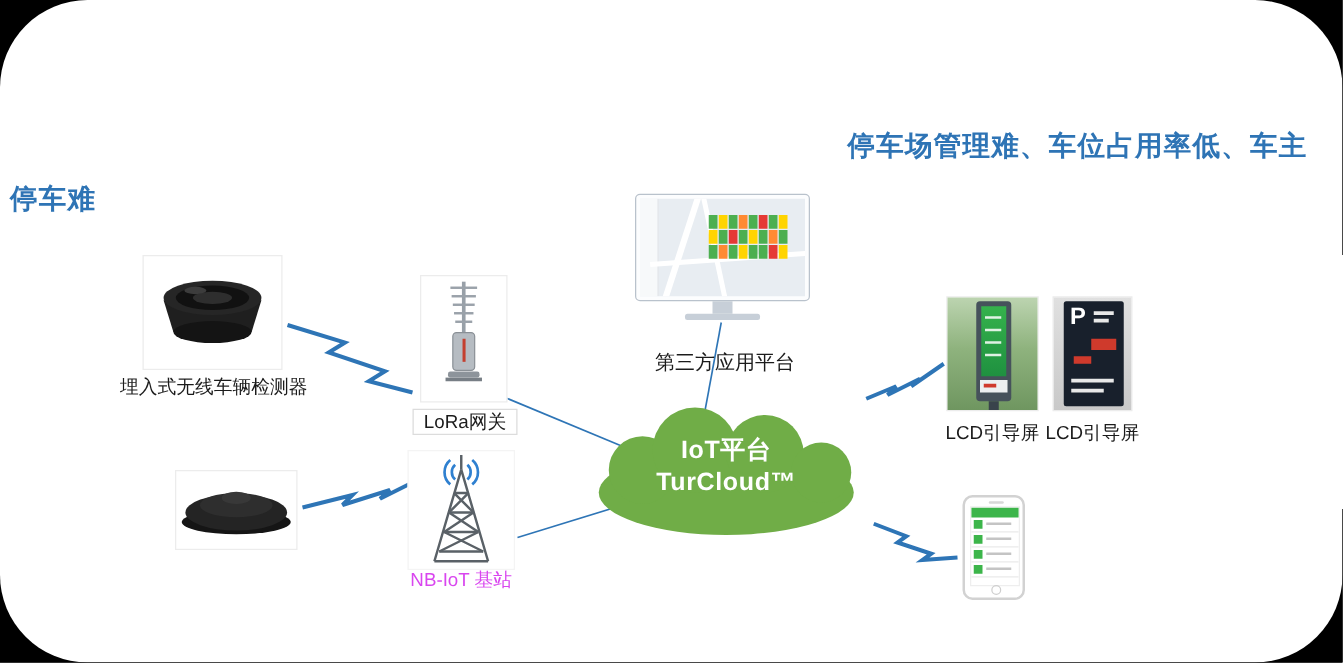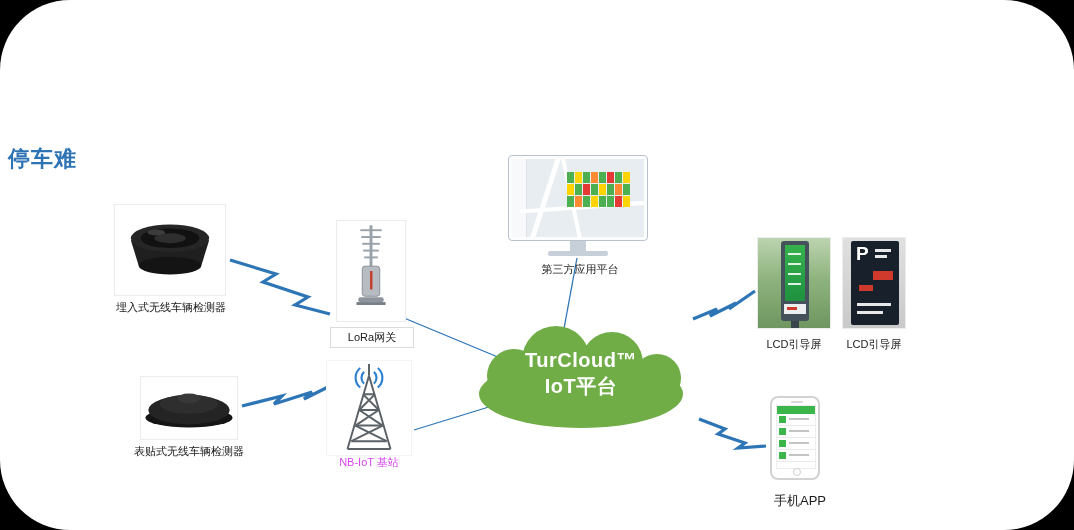--- a/index.html
+++ b/index.html
@@ -2,21 +2,21 @@
 <html><head>
 <meta charset="utf-8">
 <style>
   html,body{margin:0;padding:0;background:#000;}
   body{font-family:"Liberation Sans","DejaVu Sans",sans-serif;}
   .canvas{position:relative;width:1074px;height:530px;background:#000;overflow:hidden;}
   .slide{position:absolute;inset:0;background:#fff;border-radius:70px;}
   .abs{position:absolute;}
   .connectors{position:absolute;left:0;top:0;width:1074px;height:530px;pointer-events:none;}
   .headline{position:absolute;color:#2E74B5;font-weight:bold;font-size:22px;letter-spacing:1px;white-space:nowrap;}
-  .lbl{position:absolute;font-size:11px;color:#1b1b1b;text-align:center;}
+  .lbl{position:absolute;font-size:15px;color:#1b1b1b;text-align:center;}
   .card{position:absolute;background:#fff;border:1px solid #ececec;box-sizing:border-box;}
   
   .mon-frame{position:absolute;left:0;top:0;width:140px;height:86px;background:#fcfdfe;border:1px solid #b9c2cc;border-radius:4px;padding:3px;box-sizing:border-box;}
   .mon-screen{position:relative;width:100%;height:100%;background:#e8edf2;overflow:hidden;}
   .mon-side{position:absolute;left:0;top:0;width:14px;height:100%;background:#f7f9fa;border-right:1px solid #dfe3e8;}
   .road{position:absolute;background:#ffffff;}
   .heat{position:absolute;right:9px;top:13px;width:68px;height:38px;display:flex;flex-wrap:wrap;gap:1px;align-content:flex-start;}
   .heat i{width:7px;height:11px;display:block;}
   .hg{background:#4CAF50}.hy{background:#FFD400}.ho{background:#FF8A33}.hr{background:#E53935}
   .mon-neck{position:absolute;left:62px;top:86px;width:16px;height:10px;background:#c7cfd8;}
@@ -61,20 +61,21 @@
       <line x1="577" y1="258" x2="563" y2="334"></line>
     </g>
     <g stroke="#2E75B6" stroke-width="3.2" fill="none" stroke-linejoin="miter">
       <path d="M230,260 L276,274 L263,282 L308,297 L295,305 L330,314"></path>
       <path d="M242,406 L282,396 L274,404 L312,392 L304,399 L330,386"></path>
       <path d="M693,319 L717,309 L710,316 L736,303 L729,309 L755,291"></path>
       <path d="M699,419 L725,429 L718,434 L745,443 L738,448 L766,446"></path>
     </g>
   </svg>
 
+  <div class="headline" style="left:678px;top:102px">停车场管理难、车位占用率低、车主</div>
   <div class="headline" style="left:8px;top:144px">停车难</div>
 
   <div class="abs" style="left:508px;top:155px;width:144px;height:130px">
     <div class="mon-frame">
       <div class="mon-screen">
         <div class="mon-side"></div>
         <div class="road" style="left:30px;top:-8px;width:5px;height:100px;transform:rotate(18deg)"></div>
         <div class="road" style="left:58px;top:-8px;width:4px;height:100px;transform:rotate(-12deg)"></div>
         <div class="road" style="left:8px;top:46px;width:130px;height:4px;transform:rotate(-4deg)"></div>
         <div class="heat">
@@ -100,35 +101,35 @@
             <i class="hy"></i>
             <i class="hg"></i>
             <i class="hg"></i>
             <i class="hr"></i>
             <i class="hy"></i>
         </div>
       </div>
     </div>
     <div class="mon-neck"></div>
     <div class="mon-base"></div>
-    <div class="lbl" style="left:0;top:107px;width:144px;font-size:11px">第三方应用平台</div>
+    <div class="lbl" style="left:0;top:125px;width:144px;font-size:16px">第三方应用平台</div>
   </div>
 
   <svg class="abs" style="left:452px;top:320px" width="258" height="115" viewBox="0 0 258 115">
     <g fill="#70AD47">
       <ellipse cx="129" cy="74" rx="102" ry="34"></ellipse>
       <circle cx="62" cy="56" r="27"></circle>
       <circle cx="104" cy="40" r="34"></circle>
       <circle cx="160" cy="43" r="31"></circle>
       <circle cx="205" cy="58" r="24"></circle>
     </g>
   </svg>
   <div class="cloud-text" style="left:452px;top:347px;width:258px">
+    <div>IoT平台</div>
     <div>TurCloud™</div>
-    <div>IoT平台</div>
   </div>
 
   <div class="card" style="left:114px;top:204px;width:112px;height:92px">
     <svg width="110" height="90" viewBox="0 0 112 92">
       <polygon points="16,36 96,36 88,62 24,62" fill="#1f1f1f"></polygon>
       <ellipse cx="56" cy="62" rx="32" ry="9" fill="#141414"></ellipse>
       <ellipse cx="56" cy="34" rx="40" ry="14" fill="#262626"></ellipse>
       <ellipse cx="56" cy="34" rx="30" ry="10" fill="#111"></ellipse>
       <ellipse cx="56" cy="34" rx="16" ry="5" fill="#2e2e2e"></ellipse>
       <ellipse cx="42" cy="28" rx="9" ry="3" fill="#3c3c3c"></ellipse>
@@ -153,21 +154,20 @@
   <div class="lbl boxed" style="left:330px;top:327px;width:82px;height:19px;line-height:19px">LoRa网关</div>
 
   <div class="card" style="left:140px;top:376px;width:98px;height:64px">
     <svg width="96" height="62" viewBox="0 0 98 64">
       <ellipse cx="49" cy="42" rx="45" ry="10" fill="#151515"></ellipse>
       <ellipse cx="49" cy="34" rx="42" ry="15" fill="#242424"></ellipse>
       <ellipse cx="49" cy="28" rx="30" ry="10" fill="#2e2e2e"></ellipse>
       <ellipse cx="49" cy="22" rx="12" ry="5" fill="#383838"></ellipse>
     </svg>
   </div>
-  <div class="lbl" style="left:106px;top:444px;width:166px">表贴式无线车辆检测器</div>
 
   <div class="card" style="left:326px;top:360px;width:86px;height:96px;border-color:#f4f4f4">
     <svg width="84" height="94" viewBox="0 0 86 96">
       <g stroke="#2f80d0" stroke-width="2.2" fill="none">
         <path d="M34,7 A13,13 0 0 0 34,27"></path>
         <path d="M38,11 A8,8 0 0 0 38,23"></path>
         <path d="M52,7 A13,13 0 0 1 52,27"></path>
         <path d="M48,11 A8,8 0 0 1 48,23"></path>
       </g>
       <g stroke="#5a6167" stroke-width="2" fill="none">
@@ -230,15 +230,14 @@
             <b></b>
           </div>
         <div class="ph-row">
             <i></i>
             <b></b>
           </div>
       </div>
       <div class="ph-home"></div>
     </div>
   </div>
-  <div class="lbl" style="left:741px;top:489px;width:118px;height:24px;line-height:24px;font-size:13px;background:#fff">手机APP</div>
 
 </div>
 
 </body></html>

